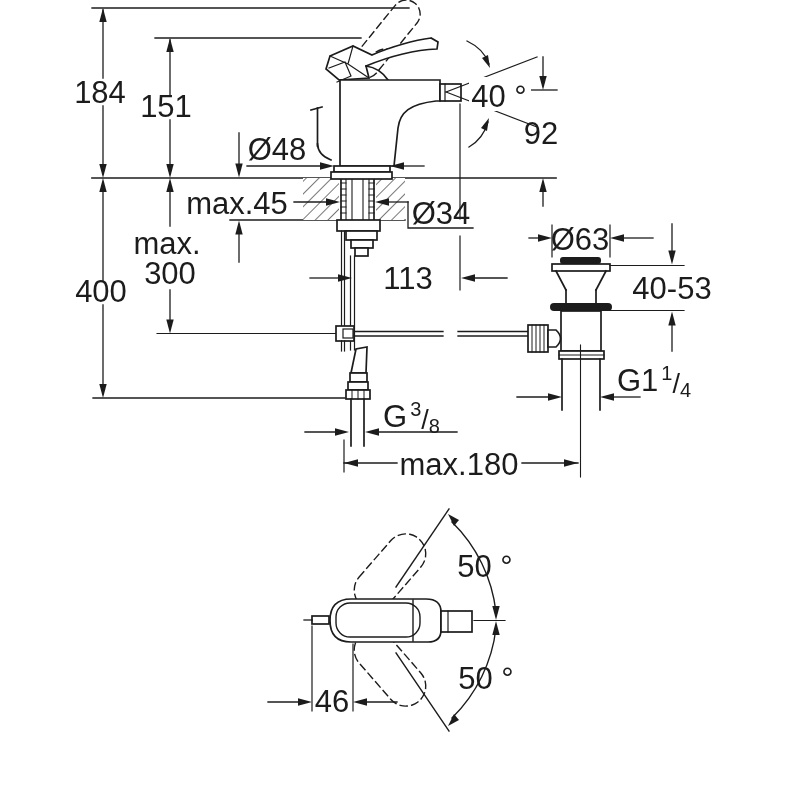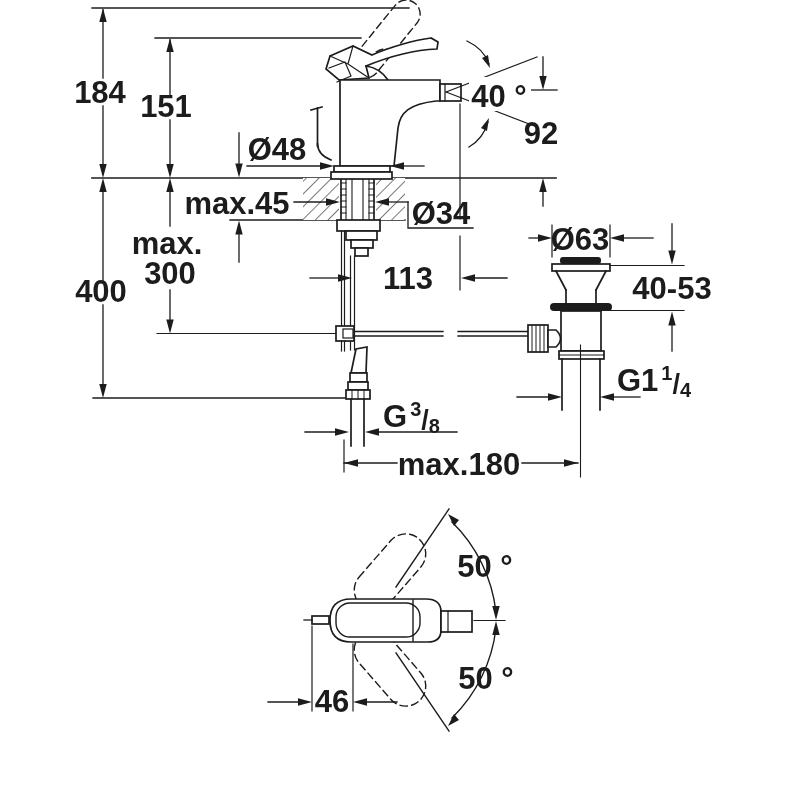--- a/index.html
+++ b/index.html
@@ -1,16 +1,16 @@
 <!DOCTYPE html>
 <html><head>
 <meta charset="utf-8">
 <style>
   html,body{margin:0;padding:0;background:#ffffff;}
-  .page{width:800px;height:800px;background:#ffffff;position:relative;overflow:hidden;font-weight:bold;}
+  .page{width:800px;height:800px;background:#ffffff;position:relative;overflow:hidden;}
   svg{display:block;}
   .s{stroke:#1c1c1c;fill:none;stroke-width:1.7;stroke-linecap:square;}
   .s14{stroke-width:1.4}.s13{stroke-width:1.3}.s12{stroke-width:1.2}.s11{stroke-width:1.1}.s1{stroke-width:1}
   .w{fill:#ffffff;}
   .f{fill:#1c1c1c;stroke:none;}
   .dash{stroke-dasharray:7 4.5;}
   text{font-family:"Liberation Sans","DejaVu Sans",sans-serif;font-size:31px;fill:#1c1c1c;text-anchor:middle;}
   .start{text-anchor:start;}
   .sup{font-size:20px;}
   .slash{font-size:27px;}

